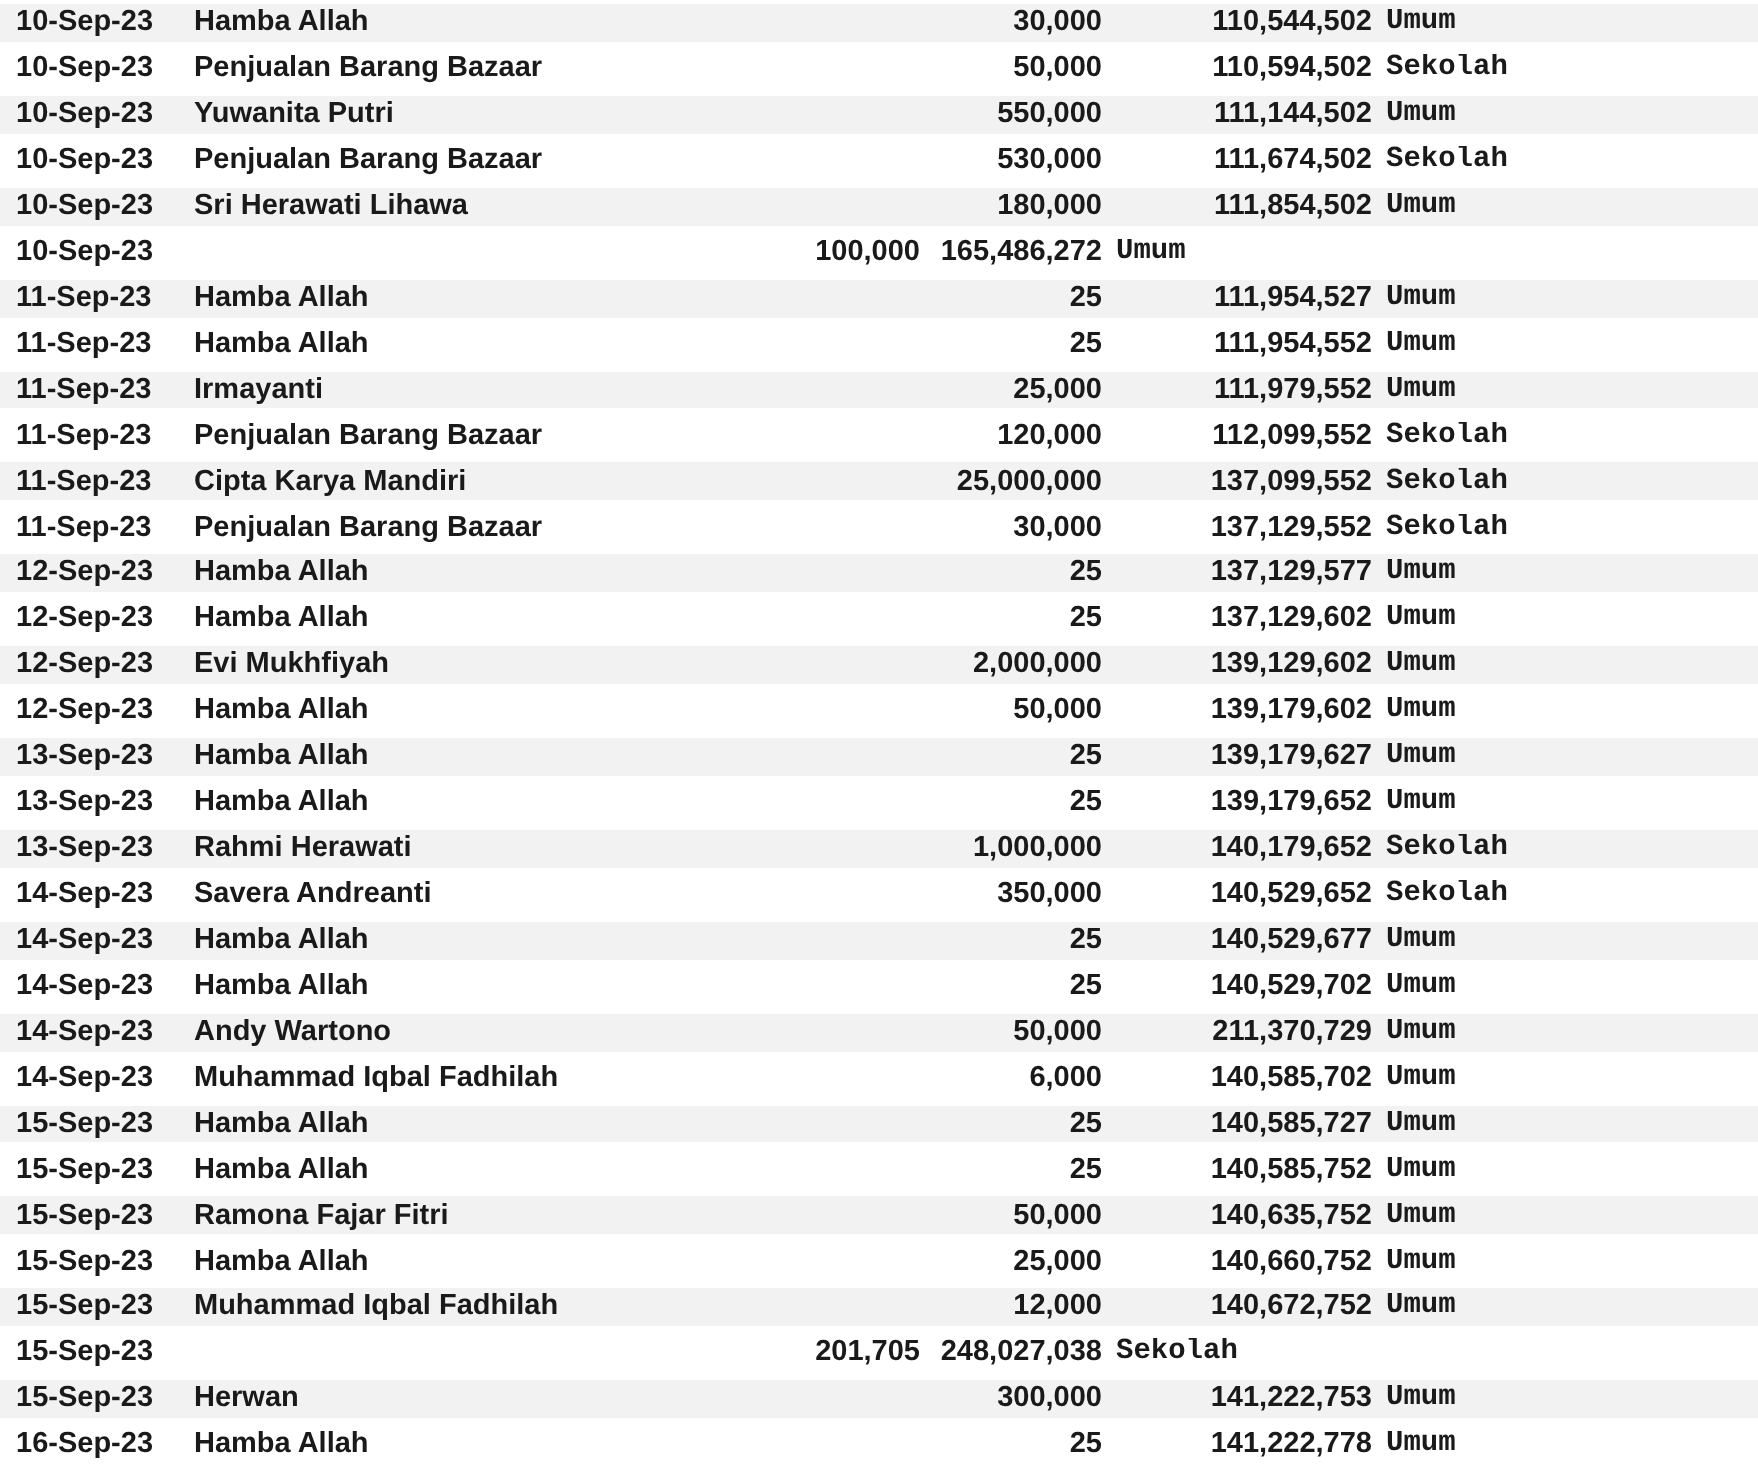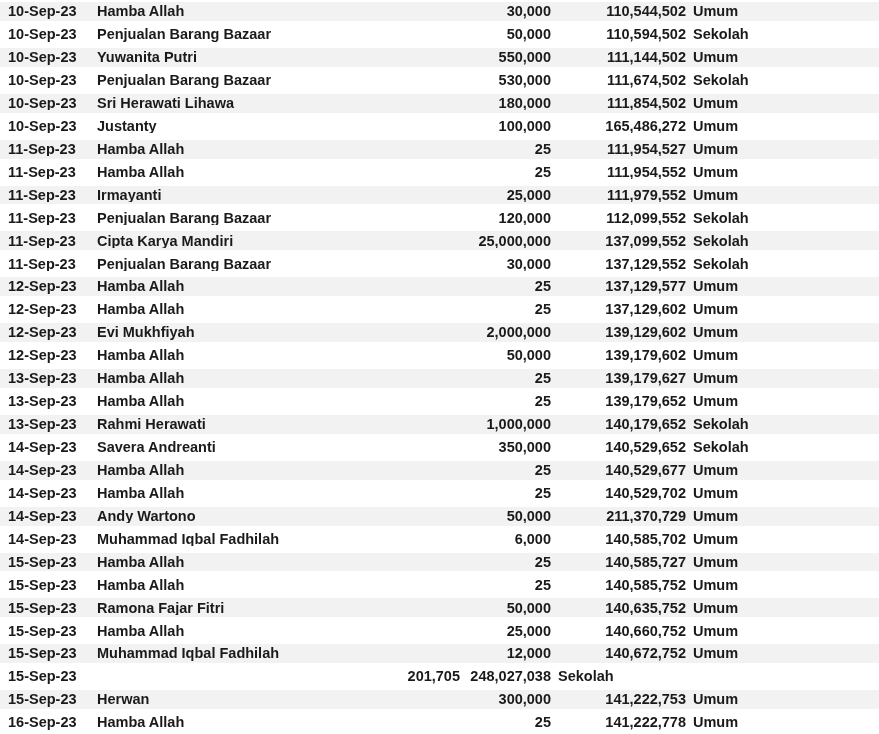--- a/index.html
+++ b/index.html
@@ -26,21 +26,21 @@
     border-top: 2px solid #ffffff;
     border-bottom: 2px solid #ffffff;
   }
   .cell {
     white-space: nowrap;
     overflow: hidden;
     line-height: 1;
   }
   .cell.date { padding-left: 8px; }
   .cell.amount, .cell.total { text-align: right; }
-  .cell.category { padding-left: 7px; }
+  .cell.category { padding-left: 7px; font-family: Liberation Mono, monospace; }
 </style>
 </head>
 <body>
 
 <div class="sheet">
 
 <div class="row striped">
       <div class="cell date">10-Sep-23</div>
       <div class="cell donor">Hamba Allah</div>
       <div class="cell amount">30,000</div>
@@ -70,21 +70,20 @@
     </div>
     <div class="row striped">
       <div class="cell date">10-Sep-23</div>
       <div class="cell donor">Sri Herawati Lihawa</div>
       <div class="cell amount">180,000</div>
       <div class="cell total">111,854,502</div>
       <div class="cell category">Umum</div>
     </div>
     <div class="row">
       <div class="cell date">10-Sep-23</div>
-      <div class="cell donor">Justanty</div>
       <div class="cell amount">100,000</div>
       <div class="cell total">165,486,272</div>
       <div class="cell category">Umum</div>
     </div>
     <div class="row striped">
       <div class="cell date">11-Sep-23</div>
       <div class="cell donor">Hamba Allah</div>
       <div class="cell amount">25</div>
       <div class="cell total">111,954,527</div>
       <div class="cell category">Umum</div>

